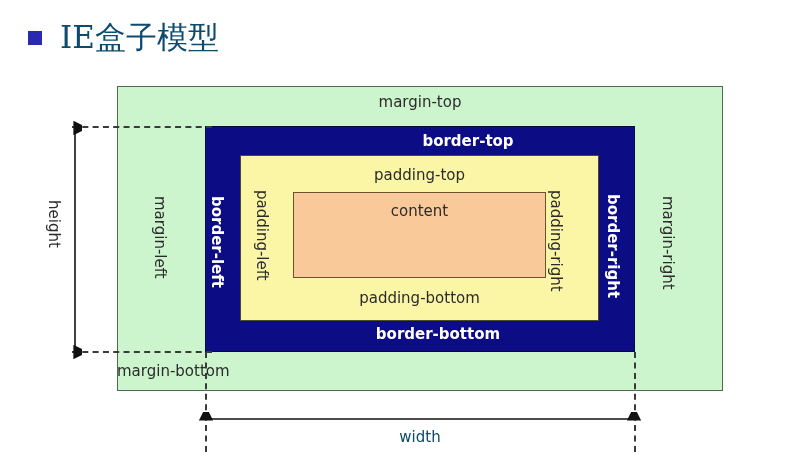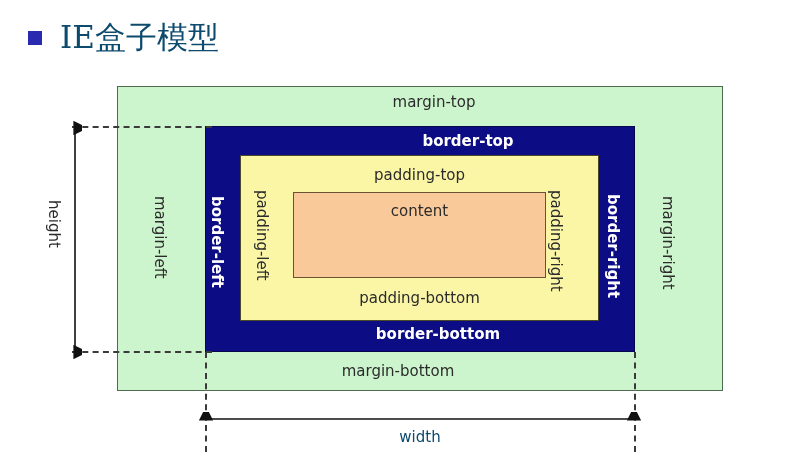--- a/index.html
+++ b/index.html
@@ -101,21 +101,20 @@
   .lbl.white { color: #ffffff; font-weight: bold; }
   .lbl.vert {
     transform-origin: 0 0;
     transform: rotate(90deg);
   }
 
   
   #lbl-margin-top {
     left: 117px; top: 95px; width: 606px;
     text-align: center;
-    margin-left: 14px;
   }
   #lbl-border-top {
     left: 221px; top: 134px; width: 494px;
     text-align: center;
   }
   #lbl-padding-top {
     left: 240px; top: 168px; width: 359px;
     text-align: center;
   }
   #lbl-content {
@@ -125,22 +124,20 @@
   #lbl-padding-bottom {
     left: 240px; top: 291px; width: 359px;
     text-align: center;
   }
   #lbl-border-bottom {
     left: 223px; top: 327px; width: 430px;
     text-align: center;
   }
   #lbl-margin-bottom {
     left: 117px; top: 364px; width: 514px;
-    text-align: center;
-    padding-left: 24px;
   }
 
   
   #lbl-margin-left   { left: 167px; top: 196px; }
   #lbl-border-left   { left: 224px; top: 196px; }
   #lbl-padding-left  { left: 269px; top: 190px; }
   #lbl-padding-right { left: 563px; top: 190px; }
   #lbl-border-right  { left: 620px; top: 194px; }
   #lbl-margin-right  { left: 675px; top: 196px; }
 

